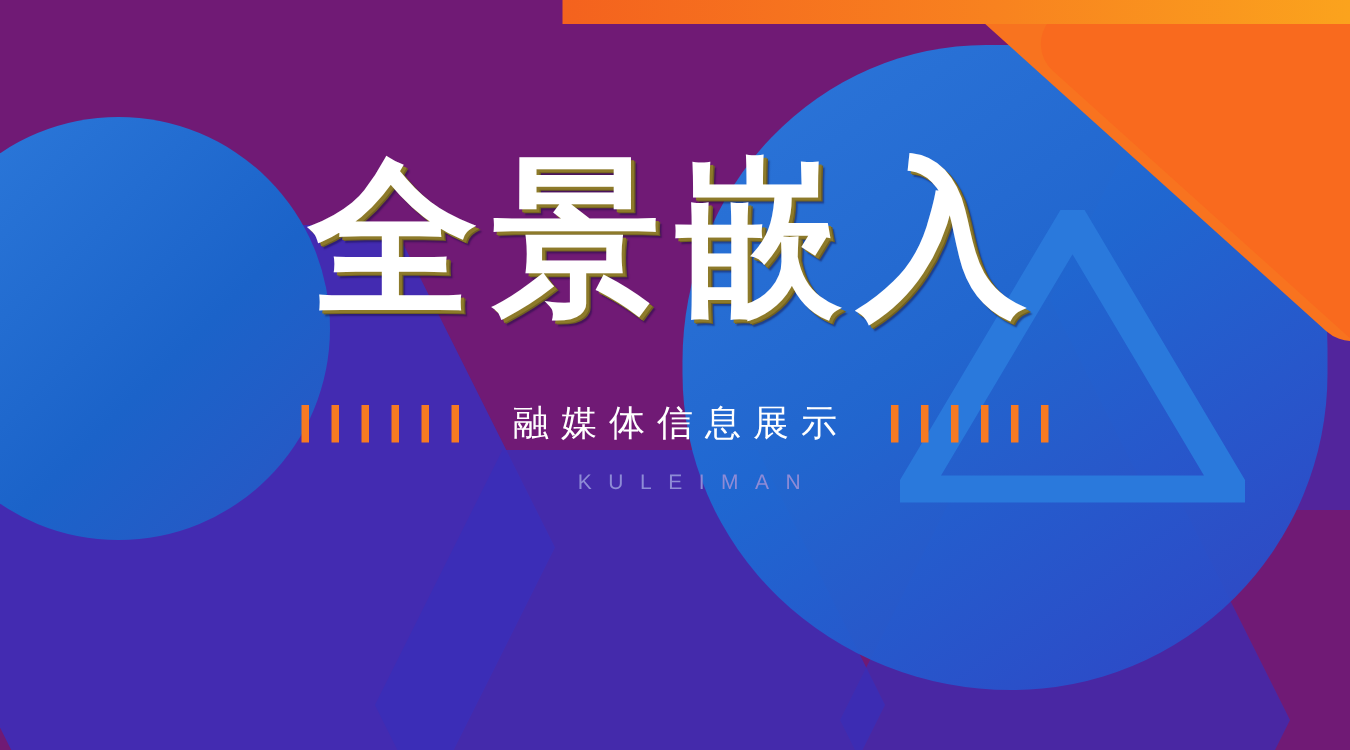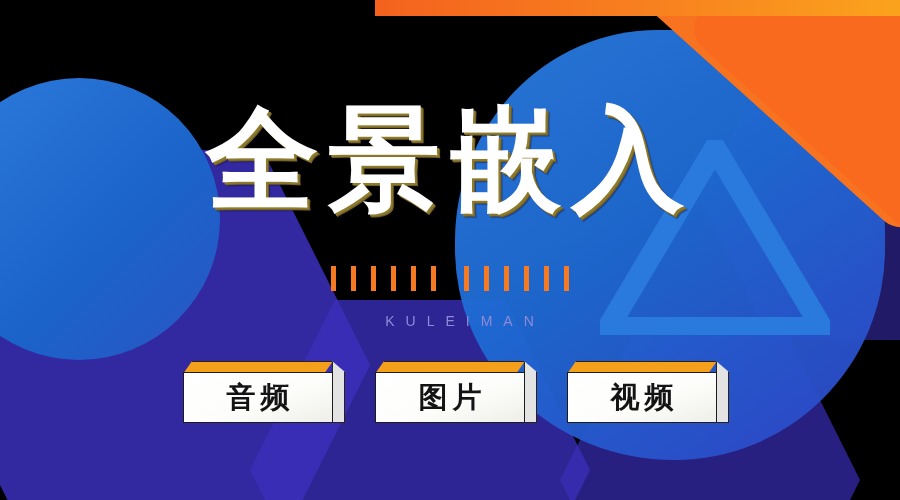--- a/index.html
+++ b/index.html
@@ -2,21 +2,21 @@
 <html><head>
 <meta charset="utf-8">
 <style>
   html,body{margin:0;padding:0;background:#222;}
   *{box-sizing:border-box;}
 
   #banner{
     position:relative;
     width:900px;height:500px;
     overflow:hidden;
-    background:#000000;
+    background:#701a75;
     font-family:"Liberation Sans", sans-serif;
   }
 
   
   .bg{position:absolute;inset:0;overflow:hidden;}
 
   
   .hexA{
     position:absolute;left:-60px;top:150px;
     width:430px;height:430px;
@@ -208,48 +208,28 @@
     <div class="subrow">
       <span class="ticks">
         <i></i>
         <i></i>
         <i></i>
         <i></i>
         <i></i>
         <i></i>
       </span>
 
+      <span class="subtitle">融媒体信息展示</span>
 
       <span class="ticks">
         <i></i>
         <i></i>
         <i></i>
         <i></i>
         <i></i>
         <i></i>
       </span>
     </div>
 
     <div class="latin">KULEIMAN</div>
 
-    <div class="btnrow">
-
-      <div class="btn3d">
-        <span class="cap"></span>
-        <span class="side"></span>
-        <span class="face">音频</span>
-      </div>
-
-      <div class="btn3d">
-        <span class="cap"></span>
-        <span class="side"></span>
-        <span class="face">图片</span>
-      </div>
-
-      <div class="btn3d">
-        <span class="cap"></span>
-        <span class="side"></span>
-        <span class="face">视频</span>
-      </div>
-
-    </div>
   </div>
 </div>
 
 </body></html>

